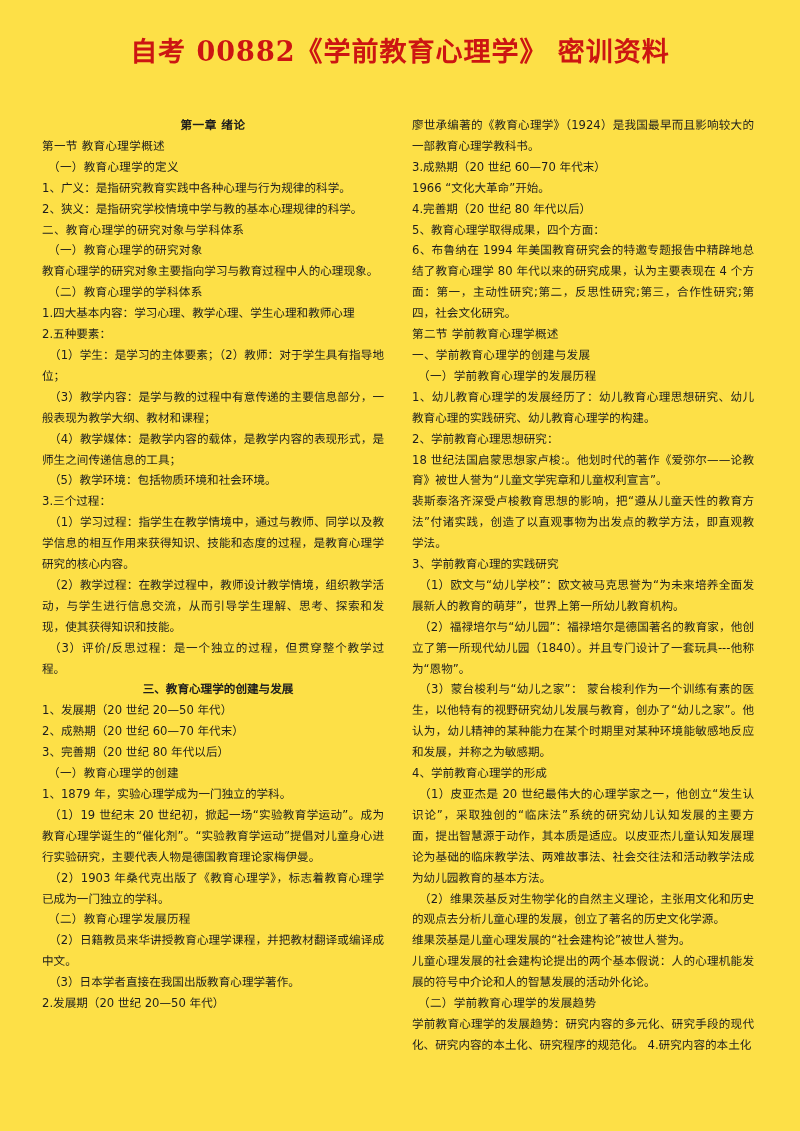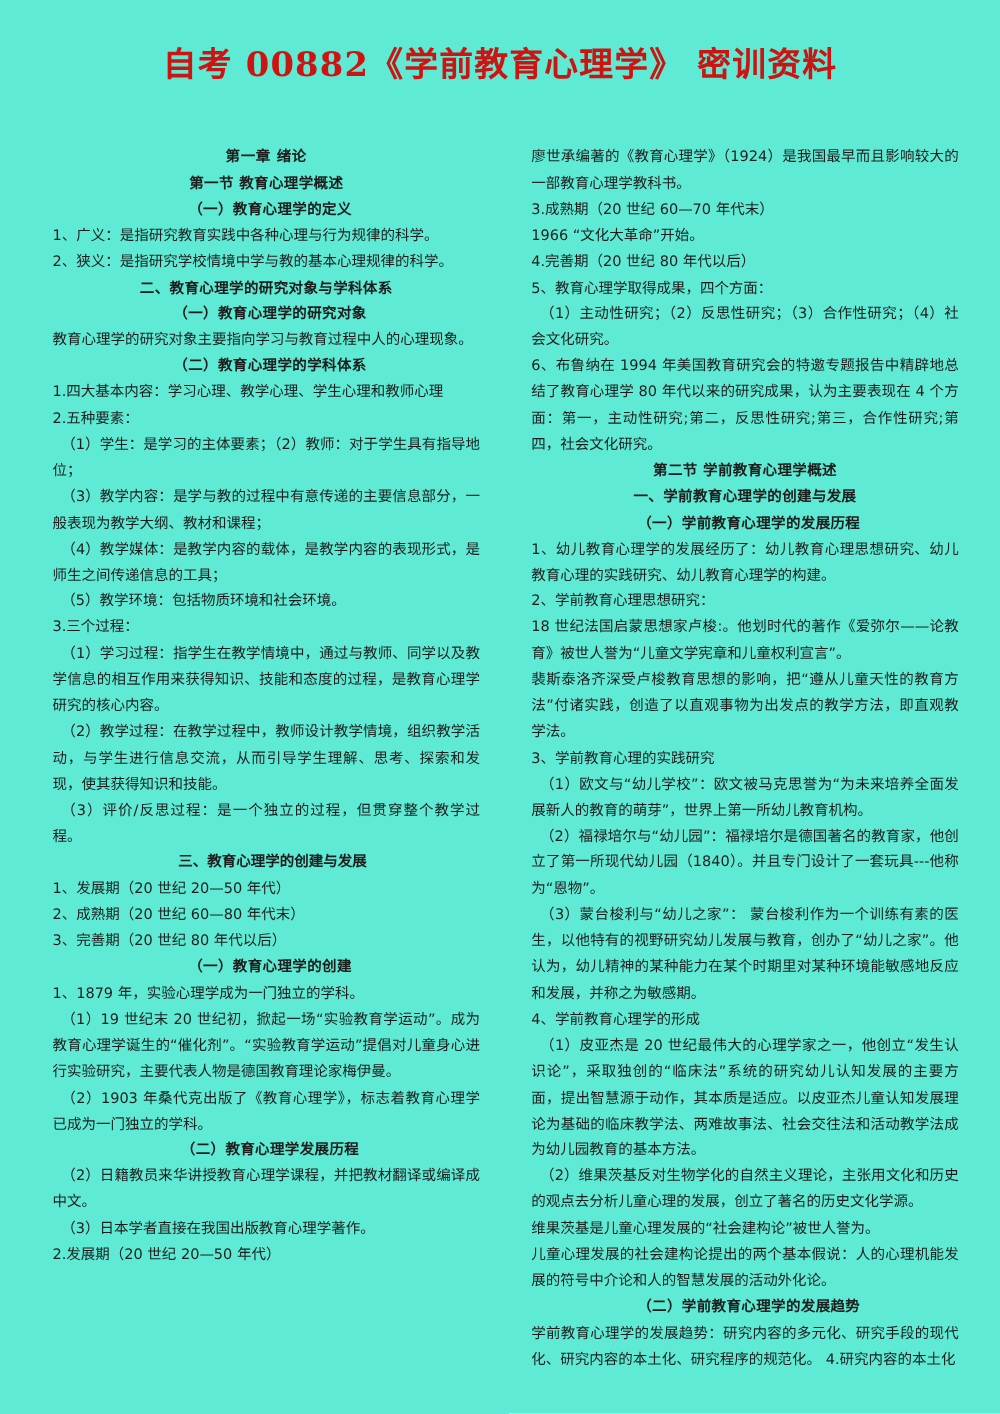--- a/index.html
+++ b/index.html
@@ -5,21 +5,21 @@
 <style>
   html, body {
     margin: 0;
     padding: 0;
     background: #ffffff;
   }
   .page {
     position: relative;
     width: 800px;
     height: 1131px;
-    background: #5eead4;
+    background: #fde047;
     margin: 0 auto;
     overflow: hidden;
     font-family: "DejaVu Sans", "Liberation Sans", sans-serif;
     color: #1a1a1a;
     -webkit-font-smoothing: antialiased;
   }
 
   
   .doc-title {
     position: absolute;
@@ -35,21 +35,21 @@
     white-space: nowrap;
   }
 
   
   .columns {
     position: absolute;
     top: 115px;
     left: 42px;
     width: 716px;
     display: flex;
-    gap: 41px;
+    gap: 28px;
     align-items: flex-start;
   }
   .col {
     width: 342px;
     flex: 0 0 342px;
   }
 
   
   .ln {
     font-size: 11.6px;
@@ -61,22 +61,22 @@
     color: #1d1d1d;
   }
   .ln.chapter {
     font-weight: bold;
     text-align: center;
     letter-spacing: 0.5px;
   }
   .ln.h-sec,
   .ln.h-num,
   .ln.h-paren {
-    font-weight: bold;
-    text-align: center;
+    font-weight: normal;
+    text-align: left;
     letter-spacing: 0.3px;
   }
   .ln.h-num { }
   .ln.h-paren { text-indent: 6px; }
   .ln.h-num-ind { font-weight: bold; text-indent: 10px; text-align: center; }
   .ln.ind { text-indent: 7px; }
 </style>
 </head>
 <body>
 
@@ -101,39 +101,38 @@
         <p class="ln ind">（1）学生：是学习的主体要素；（2）教师：对于学生具有指导地位；</p>
         <p class="ln ind">（3）教学内容：是学与教的过程中有意传递的主要信息部分，一般表现为教学大纲、教材和课程；</p>
         <p class="ln ind">（4）教学媒体：是教学内容的载体，是教学内容的表现形式，是师生之间传递信息的工具；</p>
         <p class="ln ind">（5）教学环境：包括物质环境和社会环境。</p>
         <p class="ln ">3.三个过程：</p>
         <p class="ln ind">（1）学习过程：指学生在教学情境中，通过与教师、同学以及教学信息的相互作用来获得知识、技能和态度的过程，是教育心理学研究的核心内容。</p>
         <p class="ln ind">（2）教学过程：在教学过程中，教师设计教学情境，组织教学活动，与学生进行信息交流，从而引导学生理解、思考、探索和发现，使其获得知识和技能。</p>
         <p class="ln ind">（3）评价/反思过程：是一个独立的过程，但贯穿整个教学过程。</p>
         <p class="ln h-num-ind">三、教育心理学的创建与发展</p>
         <p class="ln ">1、发展期（20 世纪 20—50 年代）</p>
-        <p class="ln ">2、成熟期（20 世纪 60—80 年代末）</p>
+        <p class="ln ">2、成熟期（20 世纪 60—70 年代末）</p>
         <p class="ln ">3、完善期（20 世纪 80 年代以后）</p>
         <p class="ln h-paren">（一）教育心理学的创建</p>
         <p class="ln ">1、1879 年，实验心理学成为一门独立的学科。</p>
         <p class="ln ind">（1）19 世纪末 20 世纪初，掀起一场“实验教育学运动”。成为教育心理学诞生的“催化剂”。“实验教育学运动”提倡对儿童身心进行实验研究，主要代表人物是德国教育理论家梅伊曼。</p>
         <p class="ln ind">（2）1903 年桑代克出版了《教育心理学》，标志着教育心理学已成为一门独立的学科。</p>
         <p class="ln h-paren">（二）教育心理学发展历程</p>
         <p class="ln ind">（2）日籍教员来华讲授教育心理学课程，并把教材翻译或编译成中文。</p>
         <p class="ln ind">（3）日本学者直接在我国出版教育心理学著作。</p>
         <p class="ln ">2.发展期（20 世纪 20—50 年代）</p>
       </div>
 
     <div class="col" id="right-col">
         <p class="ln ">廖世承编著的《教育心理学》（1924）是我国最早而且影响较大的一部教育心理学教科书。</p>
         <p class="ln ">3.成熟期（20 世纪 60—70 年代末）</p>
         <p class="ln ">1966 “文化大革命”开始。</p>
         <p class="ln ">4.完善期（20 世纪 80 年代以后）</p>
         <p class="ln ">5、教育心理学取得成果，四个方面：</p>
-        <p class="ln ind">（1）主动性研究；（2）反思性研究；（3）合作性研究；（4）社会文化研究。</p>
         <p class="ln ">6、布鲁纳在 1994 年美国教育研究会的特邀专题报告中精辟地总结了教育心理学 80 年代以来的研究成果，认为主要表现在 4 个方面：第一，主动性研究;第二，反思性研究;第三，合作性研究;第四，社会文化研究。</p>
         <p class="ln h-sec">第二节 学前教育心理学概述</p>
         <p class="ln h-num">一、学前教育心理学的创建与发展</p>
         <p class="ln h-paren">（一）学前教育心理学的发展历程</p>
         <p class="ln ">1、幼儿教育心理学的发展经历了：幼儿教育心理思想研究、幼儿教育心理的实践研究、幼儿教育心理学的构建。</p>
         <p class="ln ">2、学前教育心理思想研究：</p>
         <p class="ln ">18 世纪法国启蒙思想家卢梭:。他划时代的著作《爱弥尔——论教育》被世人誉为“儿童文学宪章和儿童权利宣言”。</p>
         <p class="ln ">裴斯泰洛齐深受卢梭教育思想的影响，把“遵从儿童天性的教育方法”付诸实践，创造了以直观事物为出发点的教学方法，即直观教学法。</p>
         <p class="ln ">3、学前教育心理的实践研究</p>
         <p class="ln ind">（1）欧文与“幼儿学校”：欧文被马克思誉为“为未来培养全面发展新人的教育的萌芽”，世界上第一所幼儿教育机构。</p>

